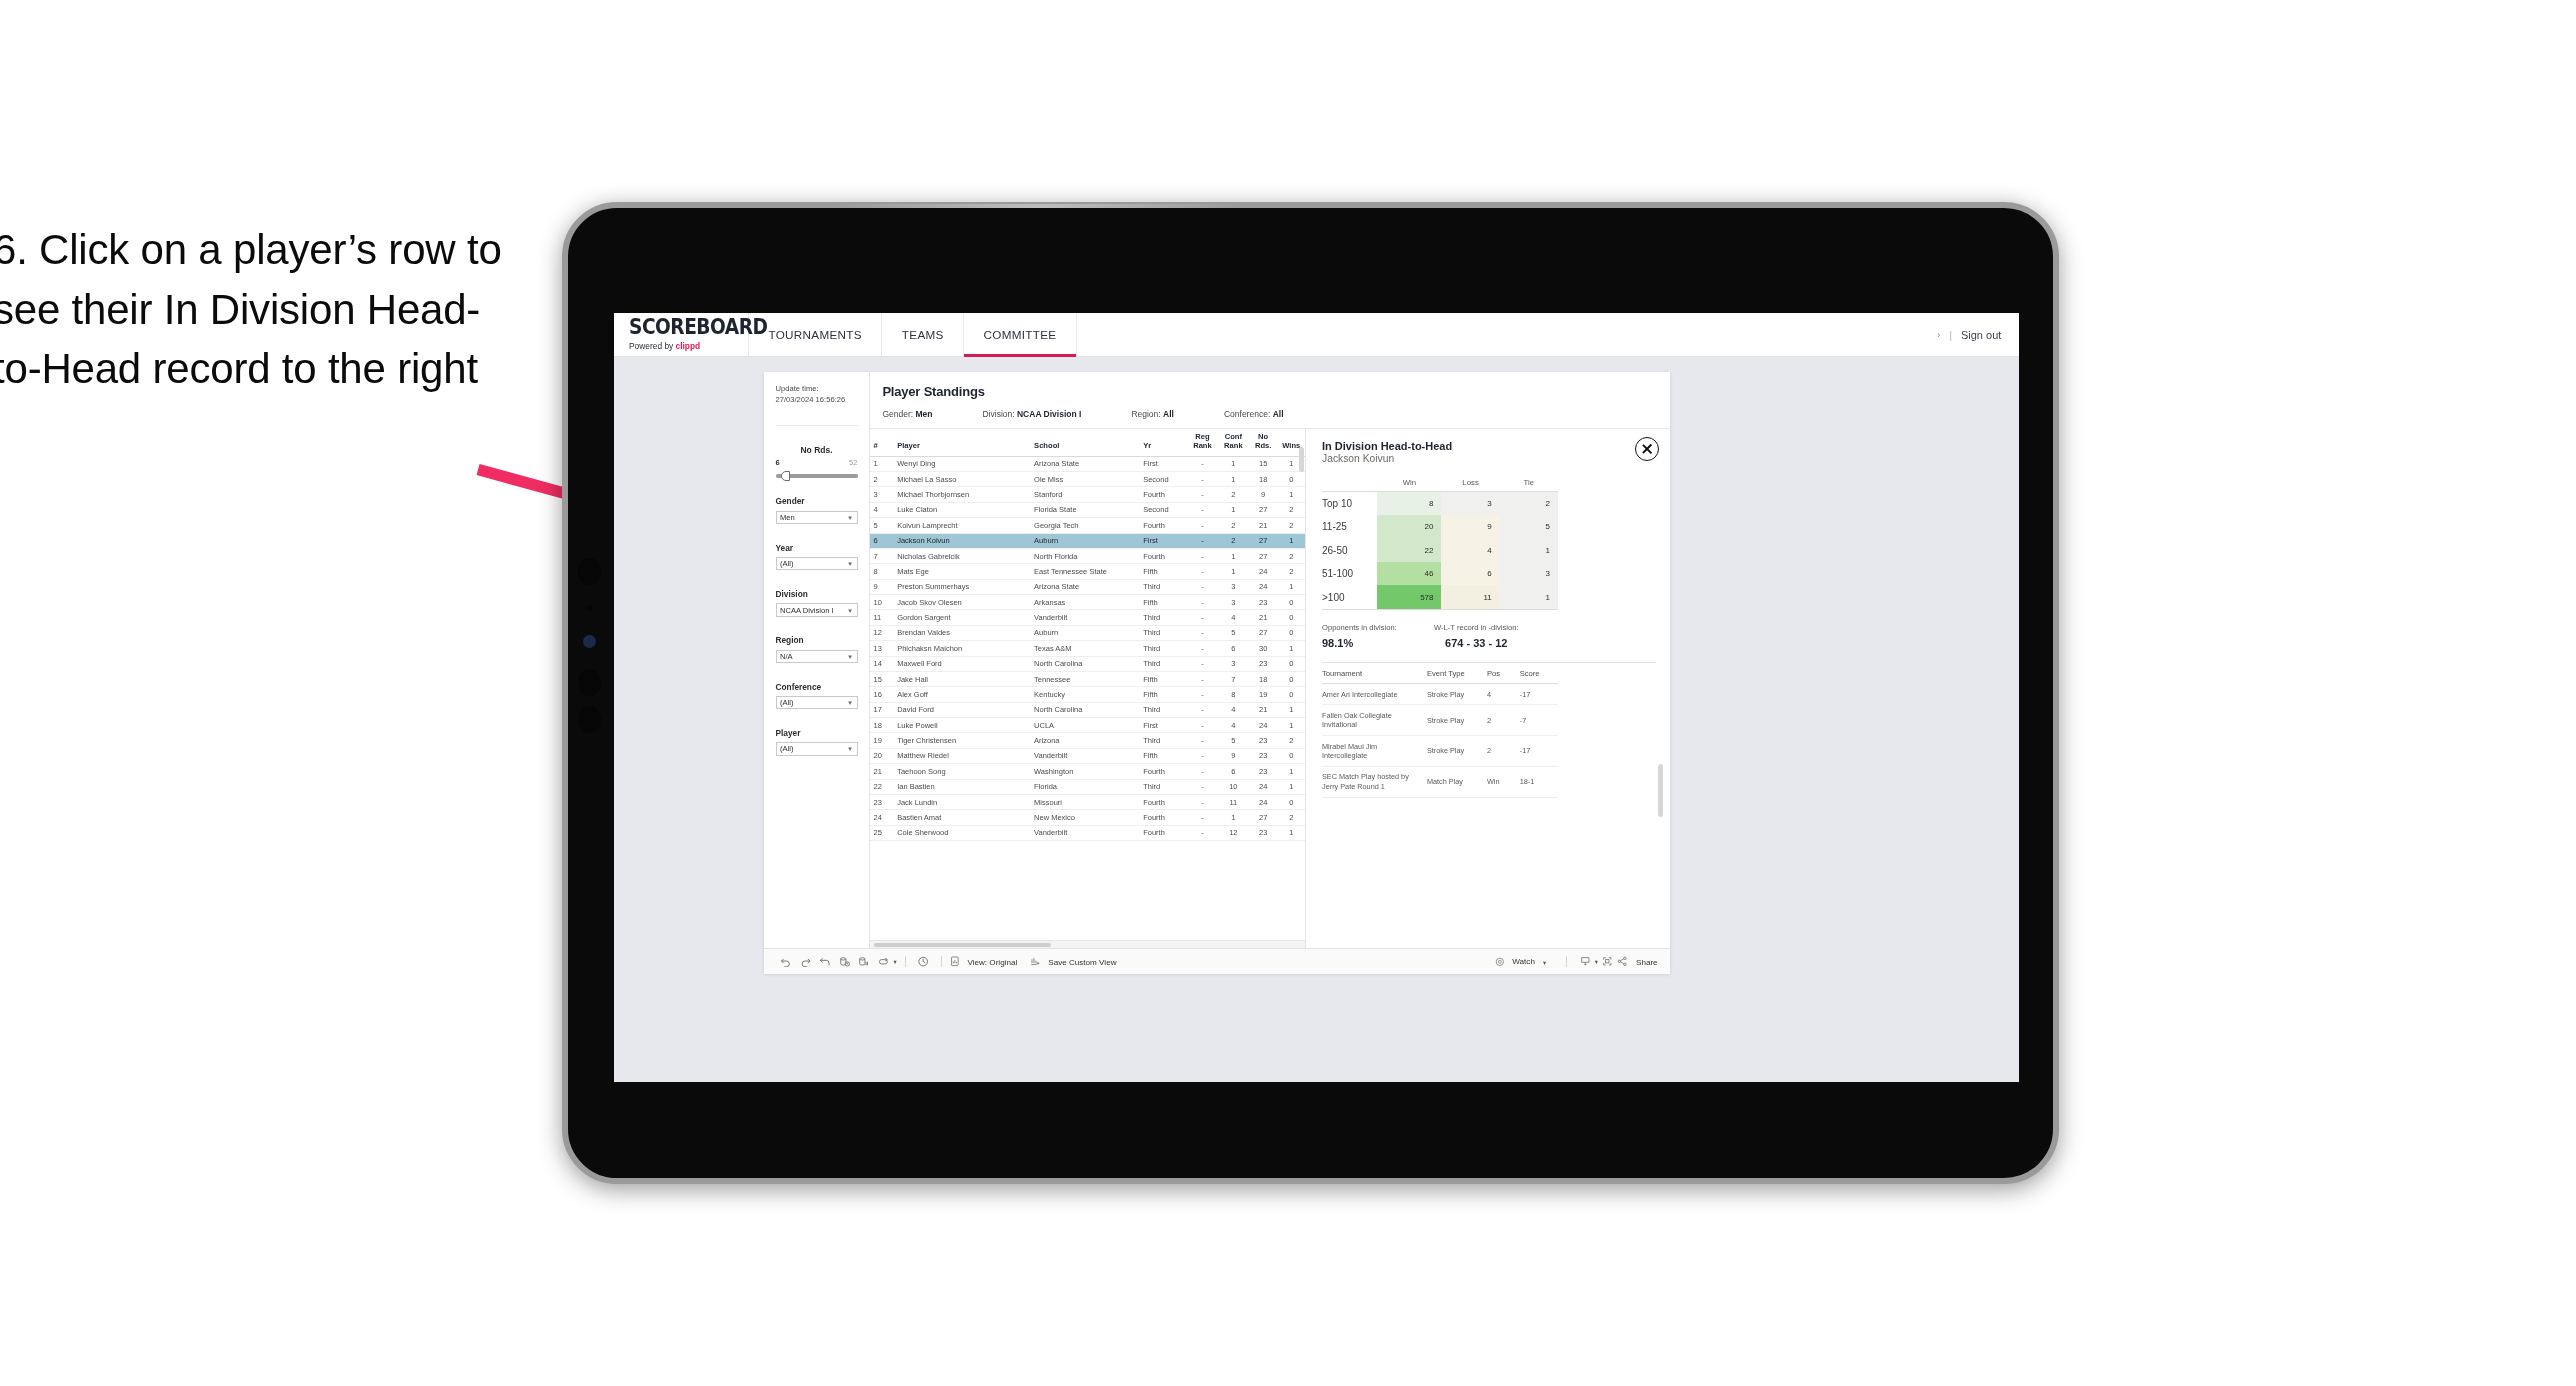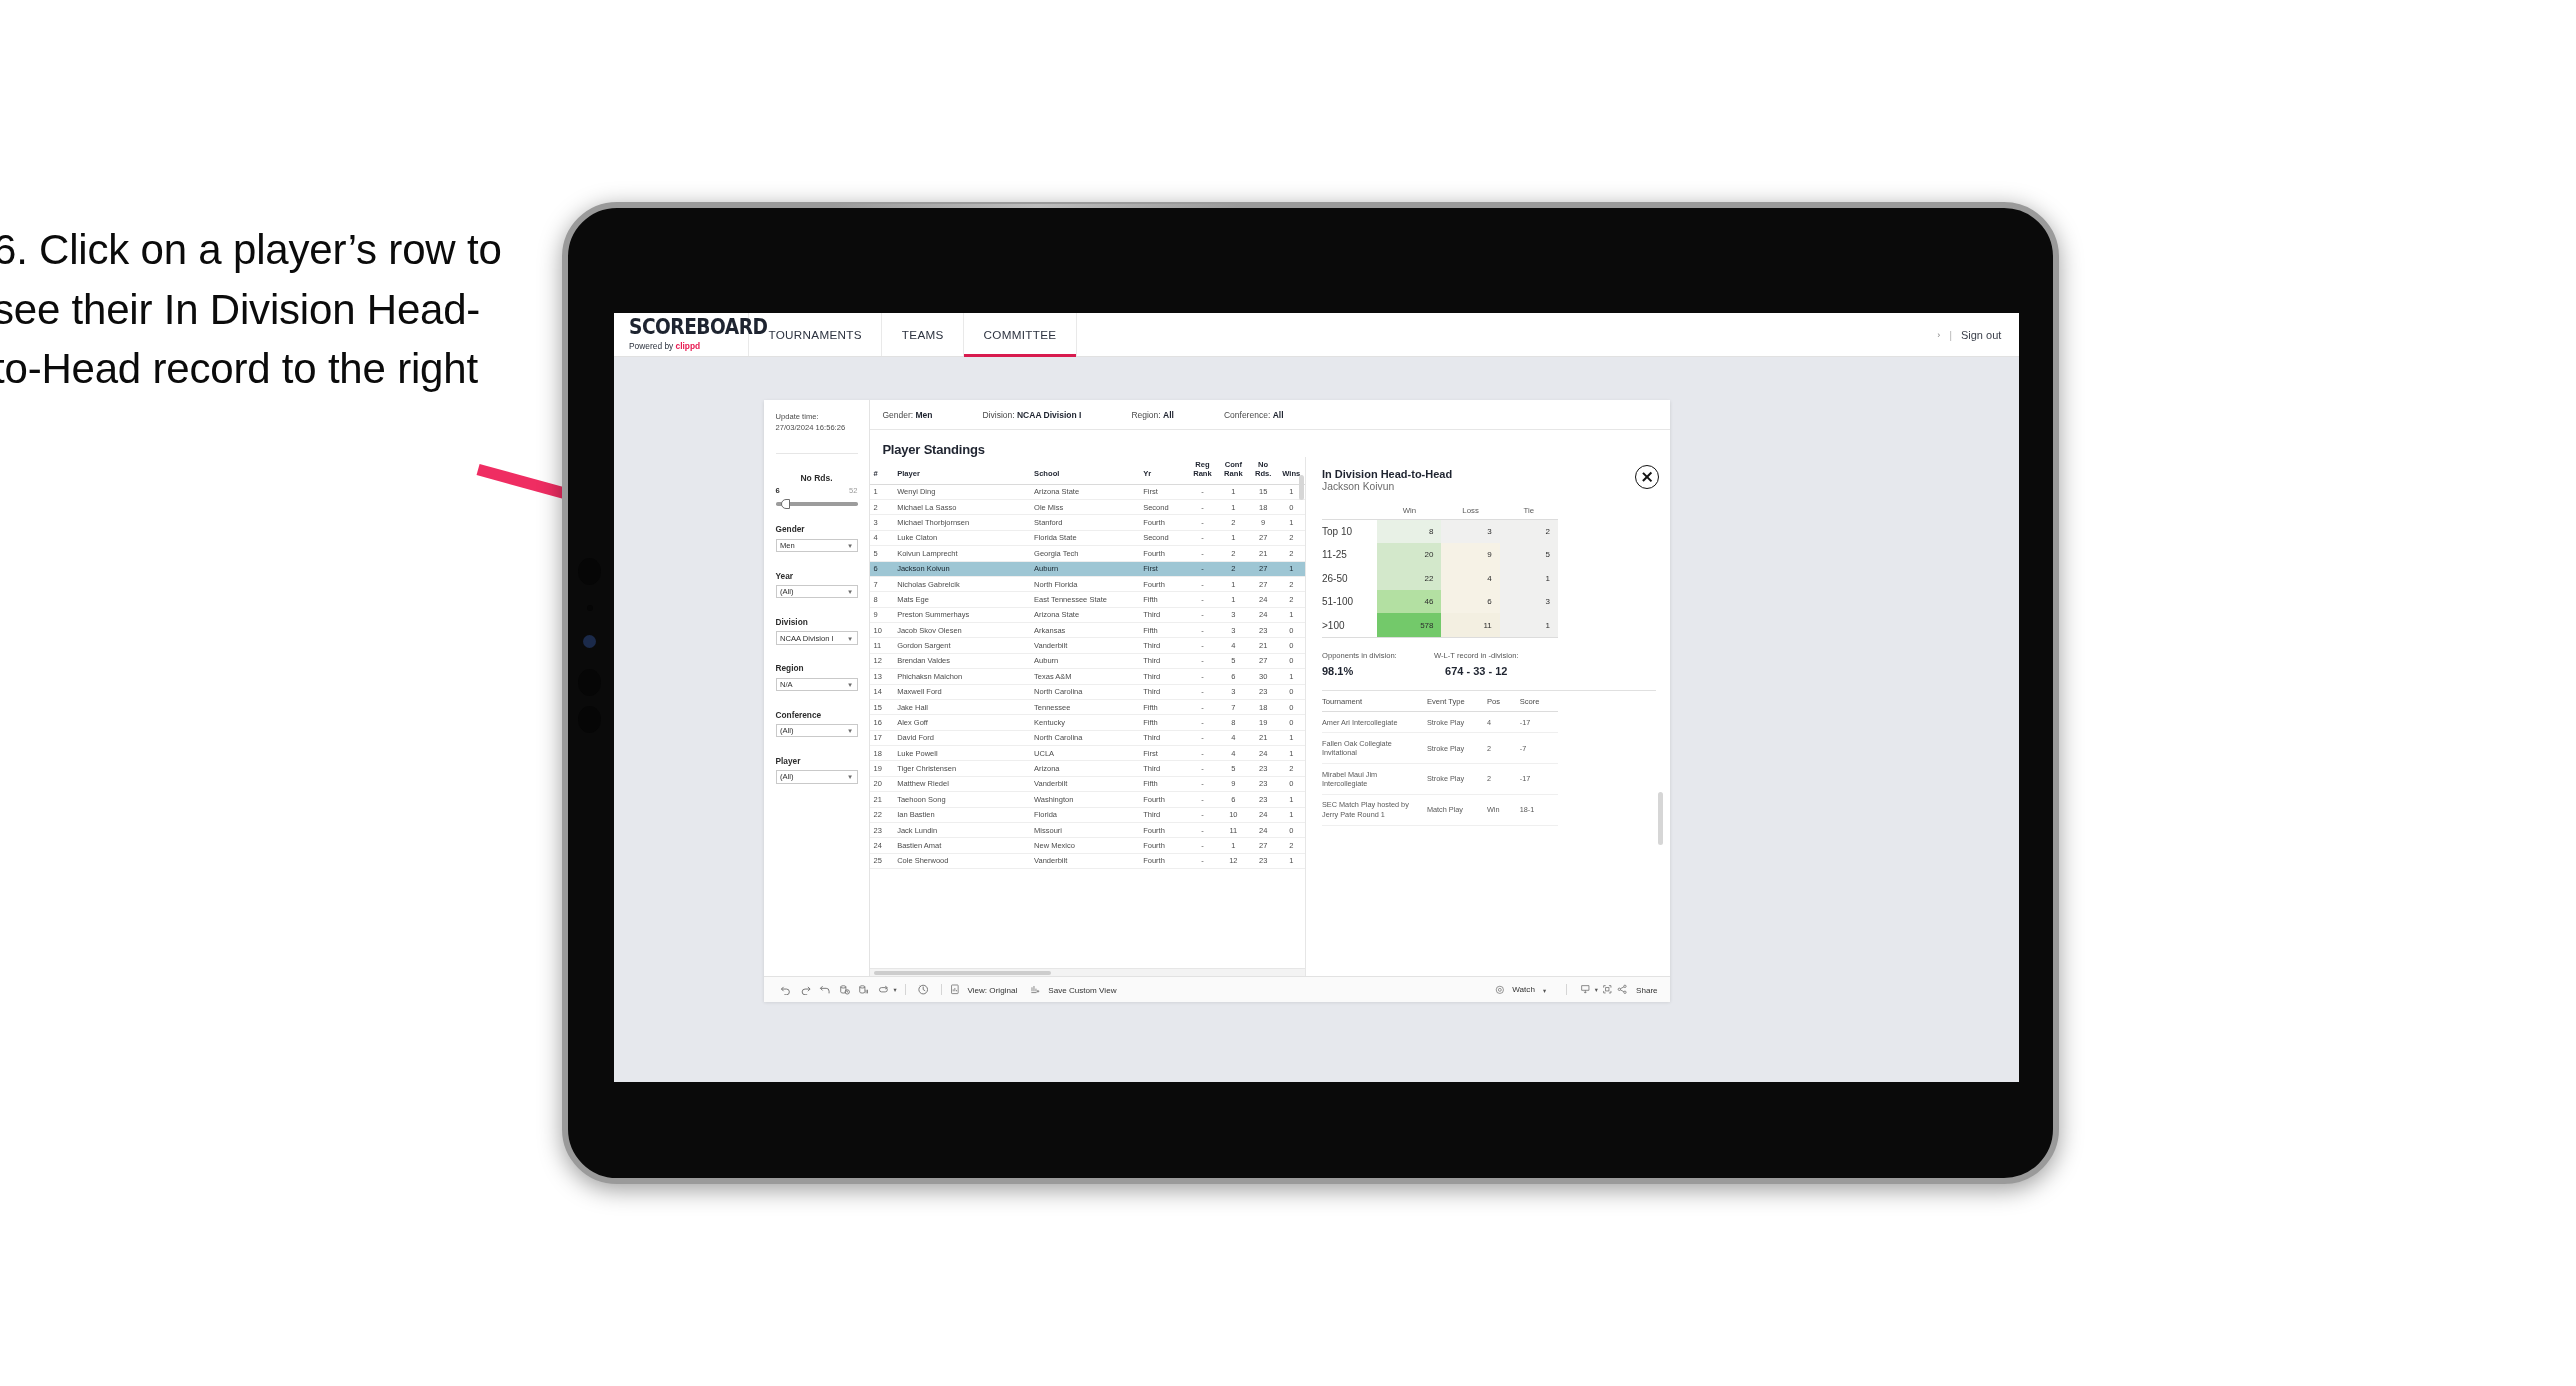--- a/index.html
+++ b/index.html
@@ -92,21 +92,21 @@
   .subtab {
     font-size: 10.3px; color: #2f3542; letter-spacing: 0.3px;
     margin-right: 29px; cursor: pointer;
   }
   .subtab.active { color: #e23a68; }
 
   
   #workspace { position: relative; height: calc(100% - 72px); background: #e6e8ed; }
 
   #viz-card {
-    position: absolute; left: 150px; top: 43px;
+    position: absolute; left: 150px; top: 15px;
     width: 906px; height: 602px;
     background: #ffffff;
     box-shadow: 0 0.9px 3.5px rgba(0,0,0,0.13);
     display: flex; flex-direction: column;
   }
   #viz-body { flex: 1; display: flex; overflow: hidden; }
 
   
   #filters {
     width: 106px; border-right: 0.9px solid #e3e3e3;
@@ -356,31 +356,31 @@
               <div class="filter-group">
                 <div class="filter-label">Player</div>
                 <div class="select">
                   <span>(All)</span>
                   <span class="caret">▼</span>
                 </div>
               </div>
             </div>
 
             <div id="viz-main">
+              <div id="viz-title">Player Standings</div>
               <div id="viz-filters-row">
                 <div class="fv"><span>Gender:</span>
                   <b>Men</b></div>
                 <div class="fv"><span>Division:</span>
                   <b>NCAA Division I</b></div>
                 <div class="fv"><span>Region:</span>
                   <b>All</b></div>
                 <div class="fv"><span>Conference:</span>
                   <b>All</b></div>
               </div>
-              <div id="viz-title">Player Standings</div>
 
               <div id="panes">
 
                 <div id="standings">
                   <div id="standings-scroll">
                     <table class="stand">
                       <thead>
                         <tr>
                           <th class="col-rank">#</th>
                           <th class="col-player">Player</th>

